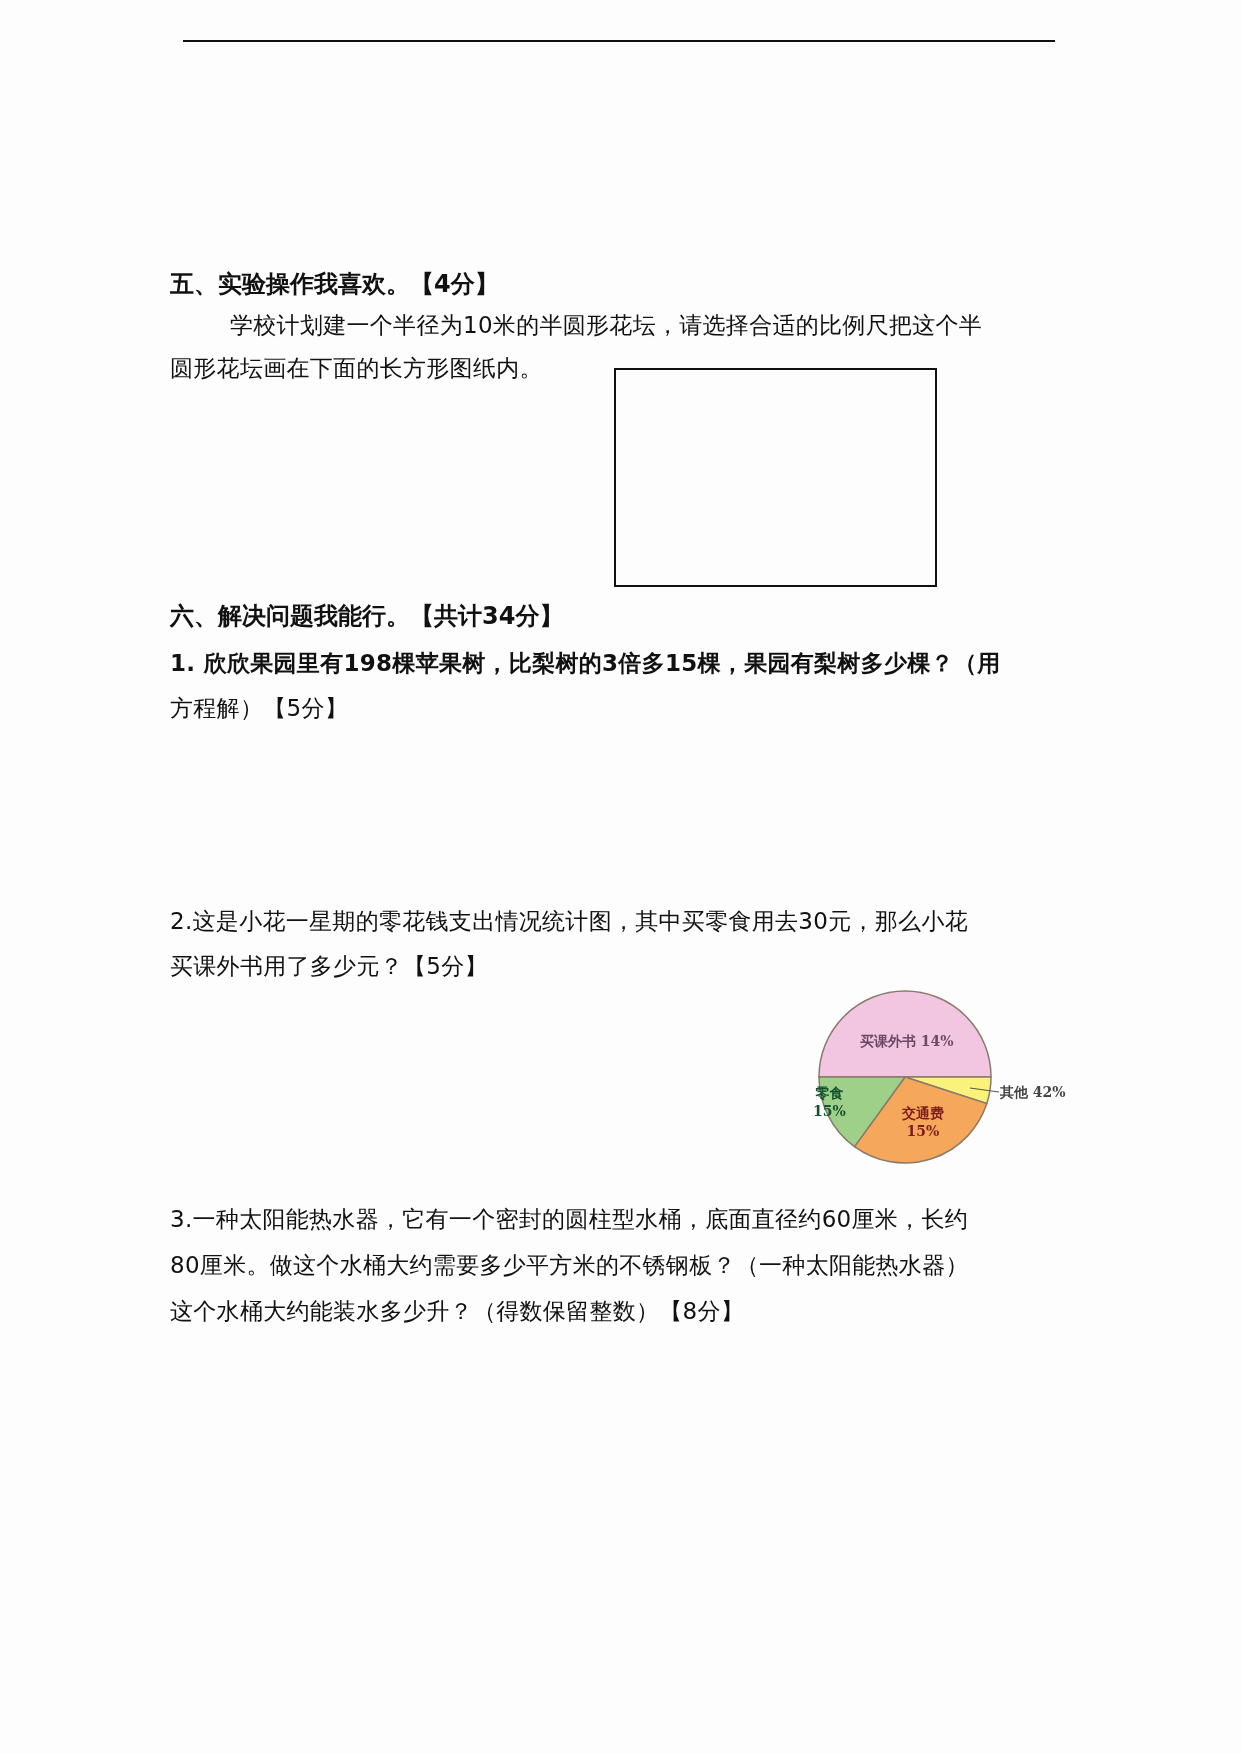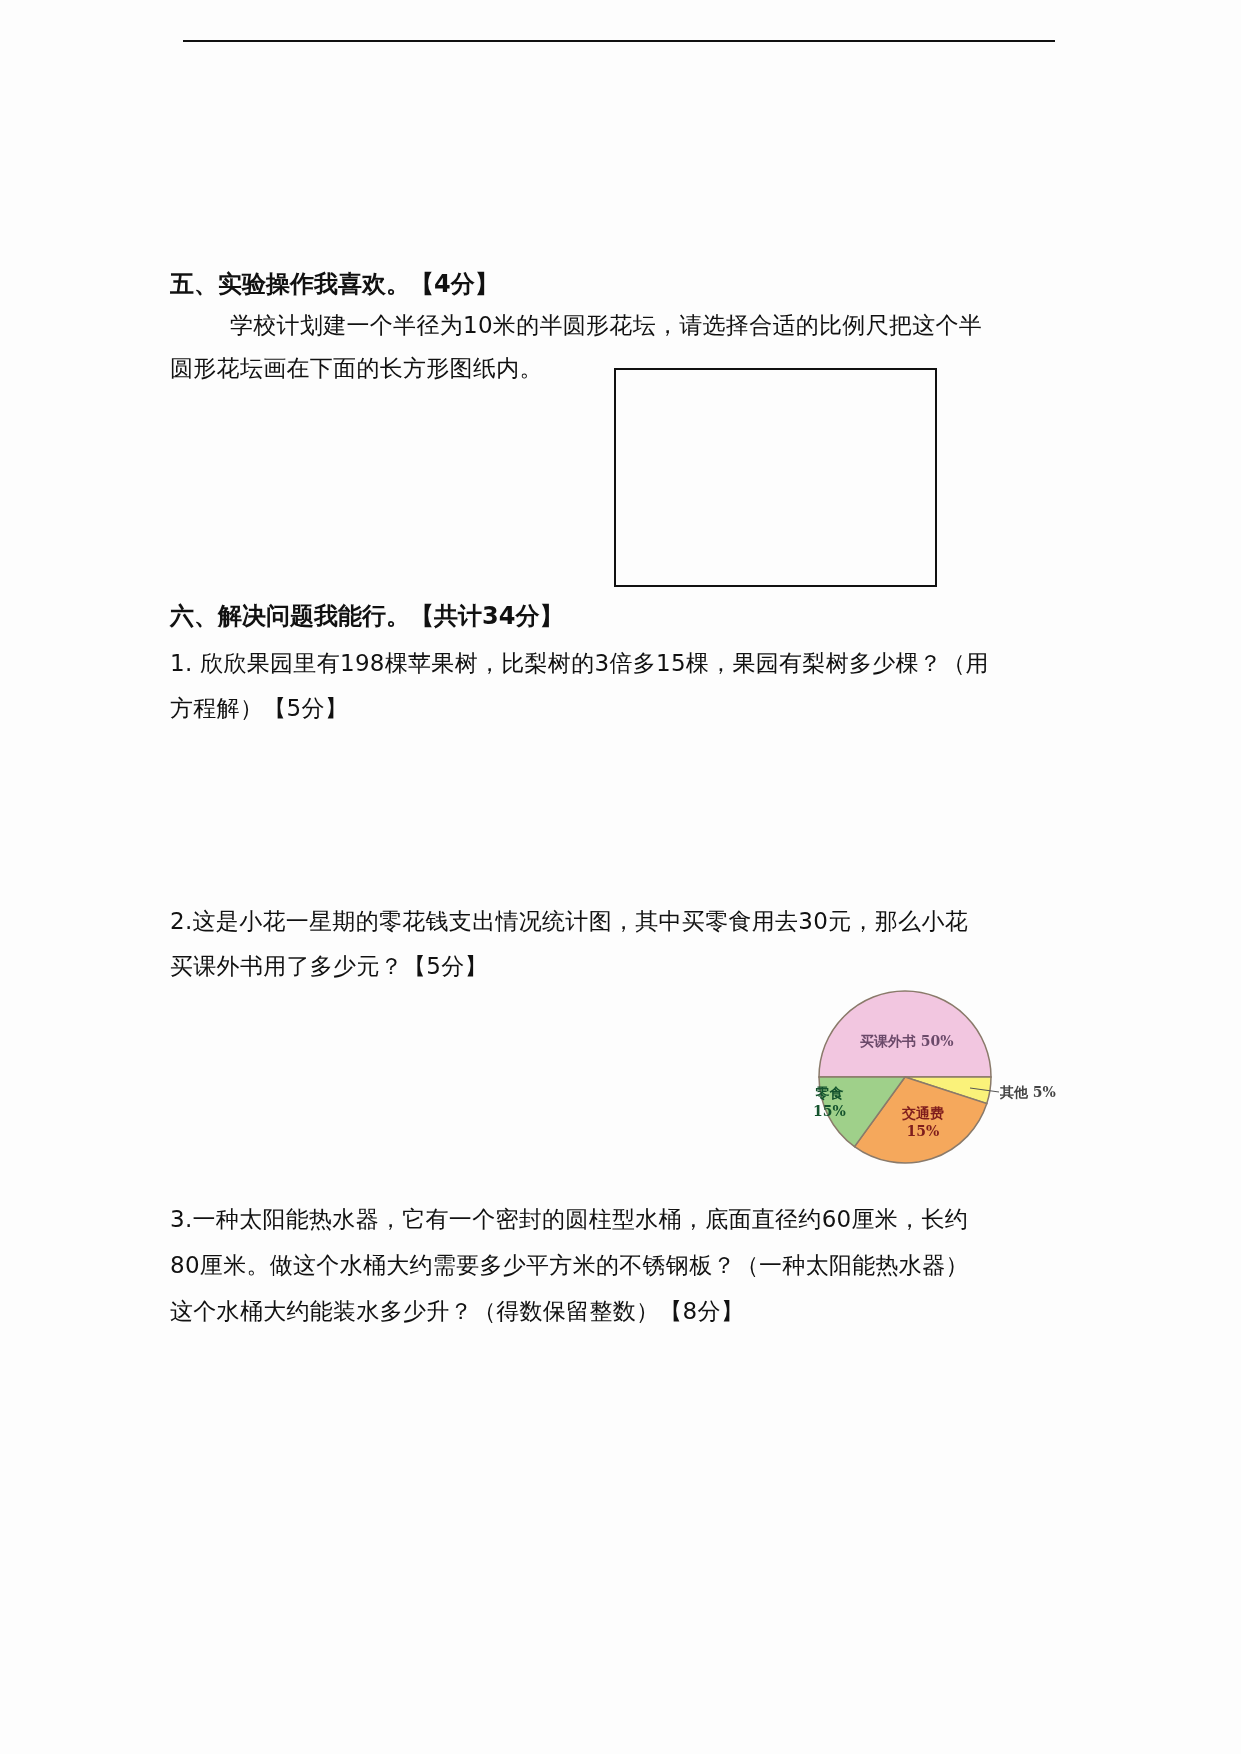--- a/index.html
+++ b/index.html
@@ -22,45 +22,45 @@
 <div class="top-rule"></div>
 
 <div class="line heading" style="top:269px;">五、实验操作我喜欢。【4分】</div>
 <div class="line indent" style="top:310px;">学校计划建一个半径为10米的半圆形花坛，请选择合适的比例尺把这个半</div>
 <div class="line" style="top:353px;">圆形花坛画在下面的长方形图纸内。</div>
 
 <div class="draw-box"></div>
 
 <div class="line heading" style="top:601px;">六、解决问题我能行。【共计34分】</div>
 
-<div class="line" style="top:648px;">1. 欣欣果园里有198棵苹果树，比梨树的3倍多15棵，果园有梨树多少棵？（用</div>
+<div class="line" style="top:648px;font-weight:bold;">1. 欣欣果园里有198棵苹果树，比梨树的3倍多15棵，果园有梨树多少棵？（用</div>
 <div class="line" style="top:693px;">方程解）【5分】</div>
 
 <div class="line" style="top:906px;">2.这是小花一星期的零花钱支出情况统计图，其中买零食用去30元，那么小花</div>
 <div class="line" style="top:951px;">买课外书用了多少元？【5分】</div>
 
 <div class="pie-wrap">
   <svg width="260" height="200" viewBox="0 0 260 200">
 
     <path d="M9,97 A86,86 0 0 1 181,97 Z" fill="#f2c6e0" stroke="#8a7a6a" stroke-width="1.5"></path>
 
     <path d="M95,97 L181,97 A86,86 0 0 1 176.8,123.6 Z" fill="#faf27a" stroke="#8a7a6a" stroke-width="1.5"></path>
 
     <path d="M95,97 L176.8,123.6 A86,86 0 0 1 44.5,166.6 Z" fill="#f5a85c" stroke="#8a7a6a" stroke-width="1.5"></path>
 
     <path d="M95,97 L44.5,166.6 A86,86 0 0 1 9,97 Z" fill="#9fd08a" stroke="#8a7a6a" stroke-width="1.5"></path>
     <line x1="160" y1="108" x2="189" y2="112" stroke="#555" stroke-width="1"></line>
   </svg>
-  <div class="pie-label" style="left:50px; top:52px; color:#6b4a6a;">买课外书 50%</div>
+  <div class="pie-label" style="left:50px; top:52px; color:#6b4a6a;">买课外书 14%</div>
   <div class="pie-label" style="left:3px; top:104px; color:#14532d;">
     <div>零食</div>
     <div>15%</div>
   </div>
   <div class="pie-label" style="left:92px; top:124px; color:#7f1d1d;">
     <div>交通费</div>
     <div>15%</div>
   </div>
-  <div class="pie-label" style="left:190px; top:103px; color:#444;">其他 5%</div>
+  <div class="pie-label" style="left:190px; top:103px; color:#444;">其他 42%</div>
 </div>
 
 <div class="line" style="top:1204px;">3.一种太阳能热水器，它有一个密封的圆柱型水桶，底面直径约60厘米，长约</div>
 <div class="line" style="top:1250px;">80厘米。做这个水桶大约需要多少平方米的不锈钢板？（一种太阳能热水器）</div>
 <div class="line" style="top:1296px;">这个水桶大约能装水多少升？（得数保留整数）【8分】</div>
 
 </body></html>

